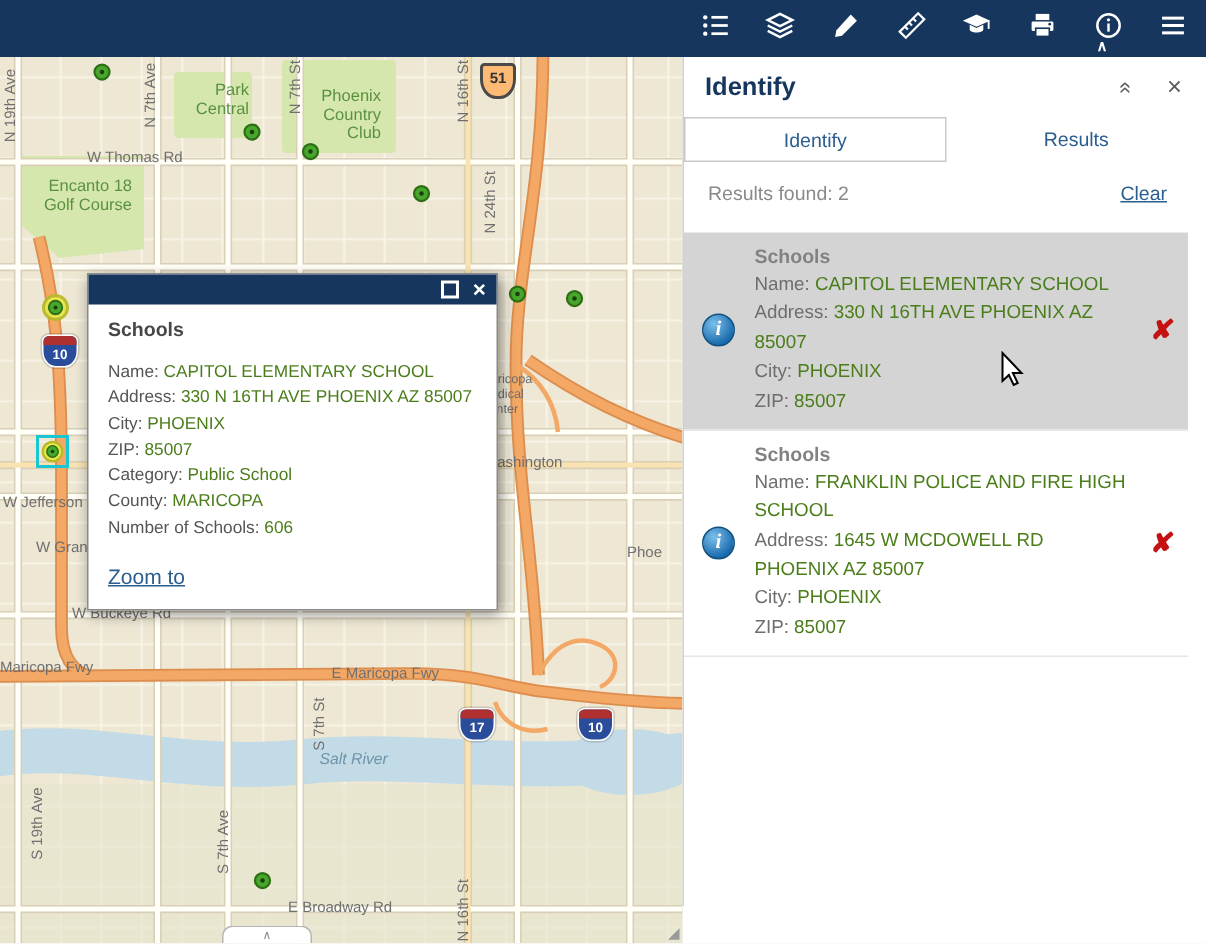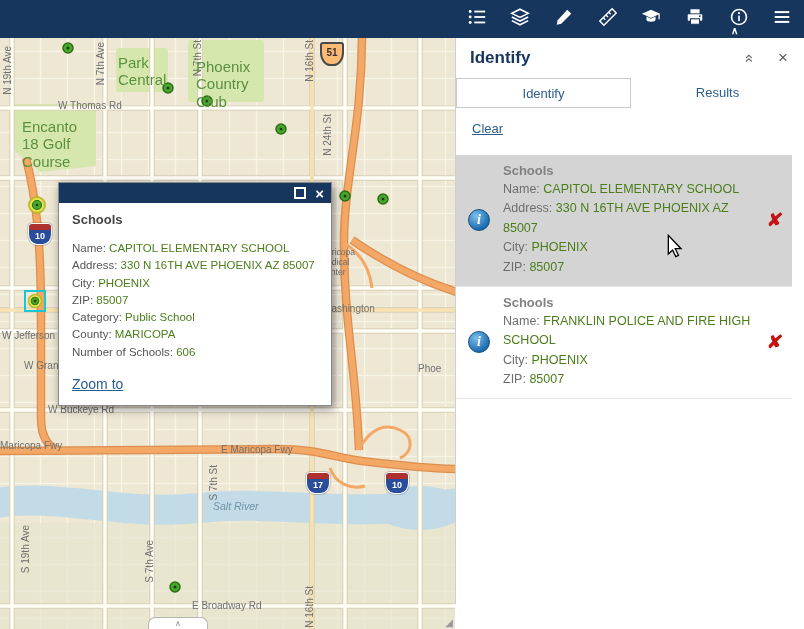--- a/index.html
+++ b/index.html
@@ -10,21 +10,21 @@
   .topbar-icons{position:absolute;left:455px;top:0;width:349px;height:38px;display:flex;align-items:center;justify-content:space-around;}
   .tool-btn{width:34px;height:34px;display:flex;align-items:center;justify-content:center;cursor:pointer;}
   .tool-btn svg{width:20px;height:20px;}
   .anchor-caret{position:absolute;left:731px;top:25px;color:#fff;font-size:10px;font-weight:bold;}
 
   
   .map{position:absolute;left:0;top:38px;width:455px;height:591px;background:#ede8d6;overflow:hidden;}
   .map svg.base{position:absolute;left:0;top:0;}
   .mlbl{position:absolute;font-size:10px;color:#6f6f6f;white-space:nowrap;z-index:3;}
   .mlbl.v{writing-mode:vertical-rl;transform:rotate(180deg);}
-  .mlbl.g{color:#5a9140;text-align:left;white-space:normal;font-size:15px;line-height:1.15;}
+  .mlbl.g{color:#5a9140;text-align:right;white-space:normal;font-size:11px;line-height:1.15;}
   .mlbl.w{color:#6f93a8;font-style:italic;font-size:10.5px;}
   .mlbl.s{font-size:8.5px;white-space:normal;line-height:1.15;}
   .shield-i{position:absolute;width:22px;height:20px;background:#2a4d9b;border:1px solid #fff;border-radius:5px 5px 9px 9px/4px 4px 11px 11px;z-index:4;box-shadow:0 0 0 1px rgba(0,0,0,.15);}
   .shield-i .band{position:absolute;left:0;top:0;right:0;height:6px;background:#b03030;border-radius:4px 4px 0 0;}
   .shield-i .num{position:absolute;left:0;right:0;top:6px;text-align:center;color:#fff;font-size:9px;font-weight:bold;line-height:13px;}
   .shield-s{position:absolute;width:20px;height:20px;background:#fdba74;border:2px solid #4a4a4a;border-radius:3px 3px 45% 45%/3px 3px 55% 55%;z-index:4;}
   .shield-s .num{position:absolute;left:0;right:0;top:0;bottom:0;text-align:center;color:#333;font-size:10px;font-weight:bold;line-height:17px;}
   .map-tab{position:absolute;left:148px;bottom:0;width:58px;height:11px;background:#fff;border:1px solid #b5b5b5;border-bottom:none;border-radius:7px 7px 0 0;text-align:center;color:#8a8a8a;font-size:8px;line-height:11px;z-index:6;cursor:pointer;}
   .resize-corner{position:absolute;right:2px;bottom:1px;color:#9a9a9a;font-size:10px;z-index:6;cursor:pointer;}
 
@@ -296,20 +296,21 @@
     <div class="panel-header">
       <span class="panel-title">Identify</span>
       <span class="collapse-btn">«</span>
       <span class="close-btn">×</span>
     </div>
     <div class="tabs">
       <div class="tab boxed">Identify</div>
       <div class="tab active">Results</div>
     </div>
     <div class="results-row">
+      <span class="results-found">Results found: 2</span>
       <span class="clear-link">Clear</span>
     </div>
     <div class="result-list">
 
       <div class="result-item selected">
         <div class="ri-icon-col">
             <div class="info-icon">
               <span>i</span>
             </div>
           </div>
@@ -325,20 +326,21 @@
 
       <div class="result-item">
         <div class="ri-icon-col">
             <div class="info-icon">
               <span>i</span>
             </div>
           </div>
         <div class="ri-text">
           <div class="ri-layer">Schools</div>
           <div class="rf"><span class="rl">Name:</span> <span class="rv">FRANKLIN POLICE AND FIRE HIGH SCHOOL</span></div>
+          <div class="rf"><span class="rl">Address:</span> <span class="rv">1645 W MCDOWELL RD PHOENIX AZ 85007</span></div>
           <div class="rf"><span class="rl">City:</span> <span class="rv">PHOENIX</span></div>
           <div class="rf"><span class="rl">ZIP:</span> <span class="rv">85007</span></div>
         </div>
         <div class="del-x">✘</div>
       </div>
 
     </div>
   </div>
 
   <svg class="cursor" width="18" height="24" viewBox="0 0 12 18">

